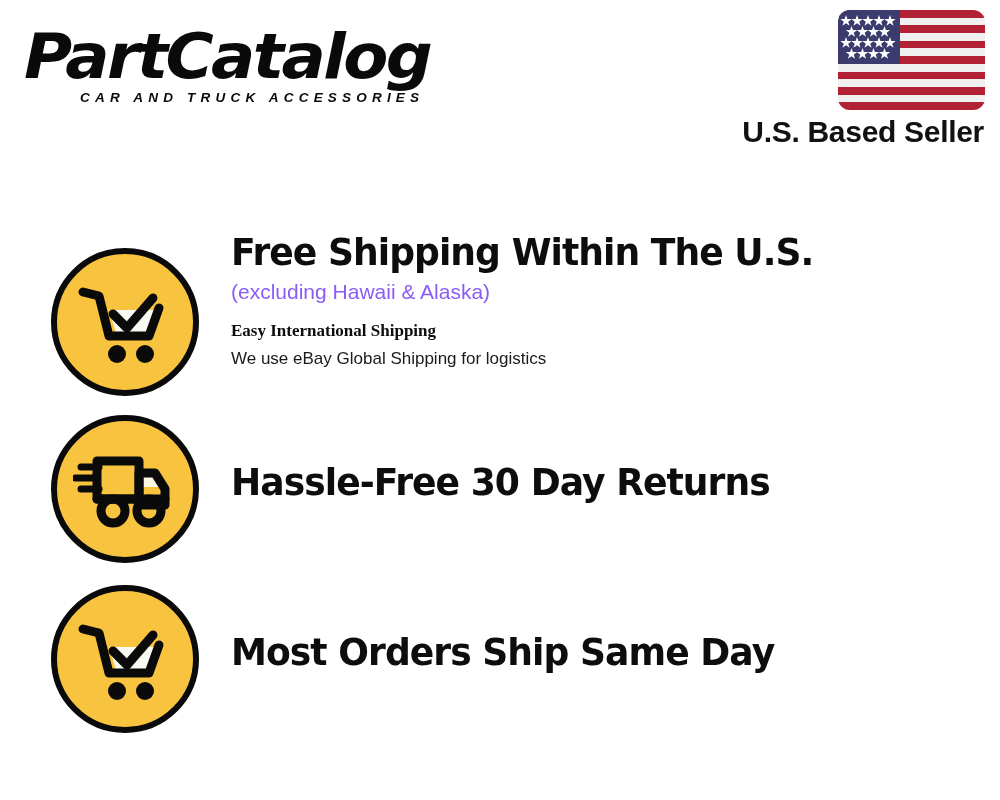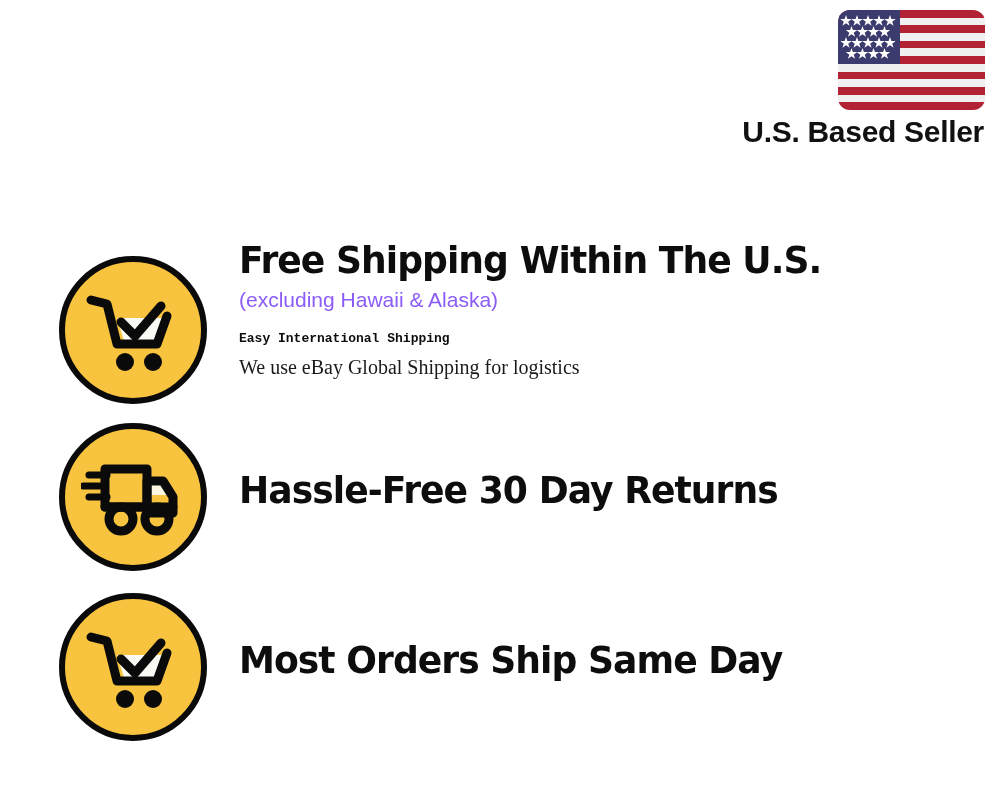--- a/index.html
+++ b/index.html
@@ -105,23 +105,22 @@
 
   
   .features {
     position: absolute;
     left: 0;
     top: 230px;
     width: 1000px;
   }
   .feature-row {
     position: absolute;
-    left: 16px;
+    left: 8px;
     width: 938px;
-    margin-top: 8px;
   }
   .row-1 { top: 0px;   height: 170px; }
   .row-2 { top: 185px; height: 155px; }
   .row-3 { top: 355px; height: 155px; }
 
   .badge {
     position: absolute;
     left: 43px;
     width: 148px;
     height: 148px;
@@ -164,43 +163,47 @@
   .subline {
     font-family: "Liberation Sans", sans-serif;
     font-size: 21px;
     line-height: 28px;
     font-weight: normal;
     color: #8b5cf6;
     margin-top: 4px;
     white-space: nowrap;
   }
   .subhead-bold {
-    font-family: Liberation Mono, monospace;
-    font-size: 13px;
+    font-family: Liberation Serif, serif;
+    font-size: 17px;
     line-height: 26px;
     font-weight: bold;
     color: #0d0d0d;
     margin-top: 12px;
     white-space: nowrap;
   }
   .subline-2 {
-    font-family: Liberation Serif, serif;
-    font-size: 20px;
+    font-family: Liberation Sans, sans-serif;
+    font-size: 17px;
     line-height: 28px;
     font-weight: normal;
     color: #1a1a1a;
     margin-top: 1px;
     white-space: nowrap;
   }
 </style>
 </head>
 <body>
 
 <div class="header">
 
+  <div class="logo-wrap">
+    <div class="logo-word">PartCatalog</div>
+    <div class="logo-tag">CAR AND TRUCK ACCESSORIES</div>
+  </div>
 
   <div class="flag">
     <div class="flag-stripes">
       <i class="stripe-red"></i>
         <i class="stripe-white"></i>
       <i class="stripe-red"></i>
         <i class="stripe-white"></i>
       <i class="stripe-red"></i>
         <i class="stripe-white"></i>
       <i class="stripe-red"></i>

